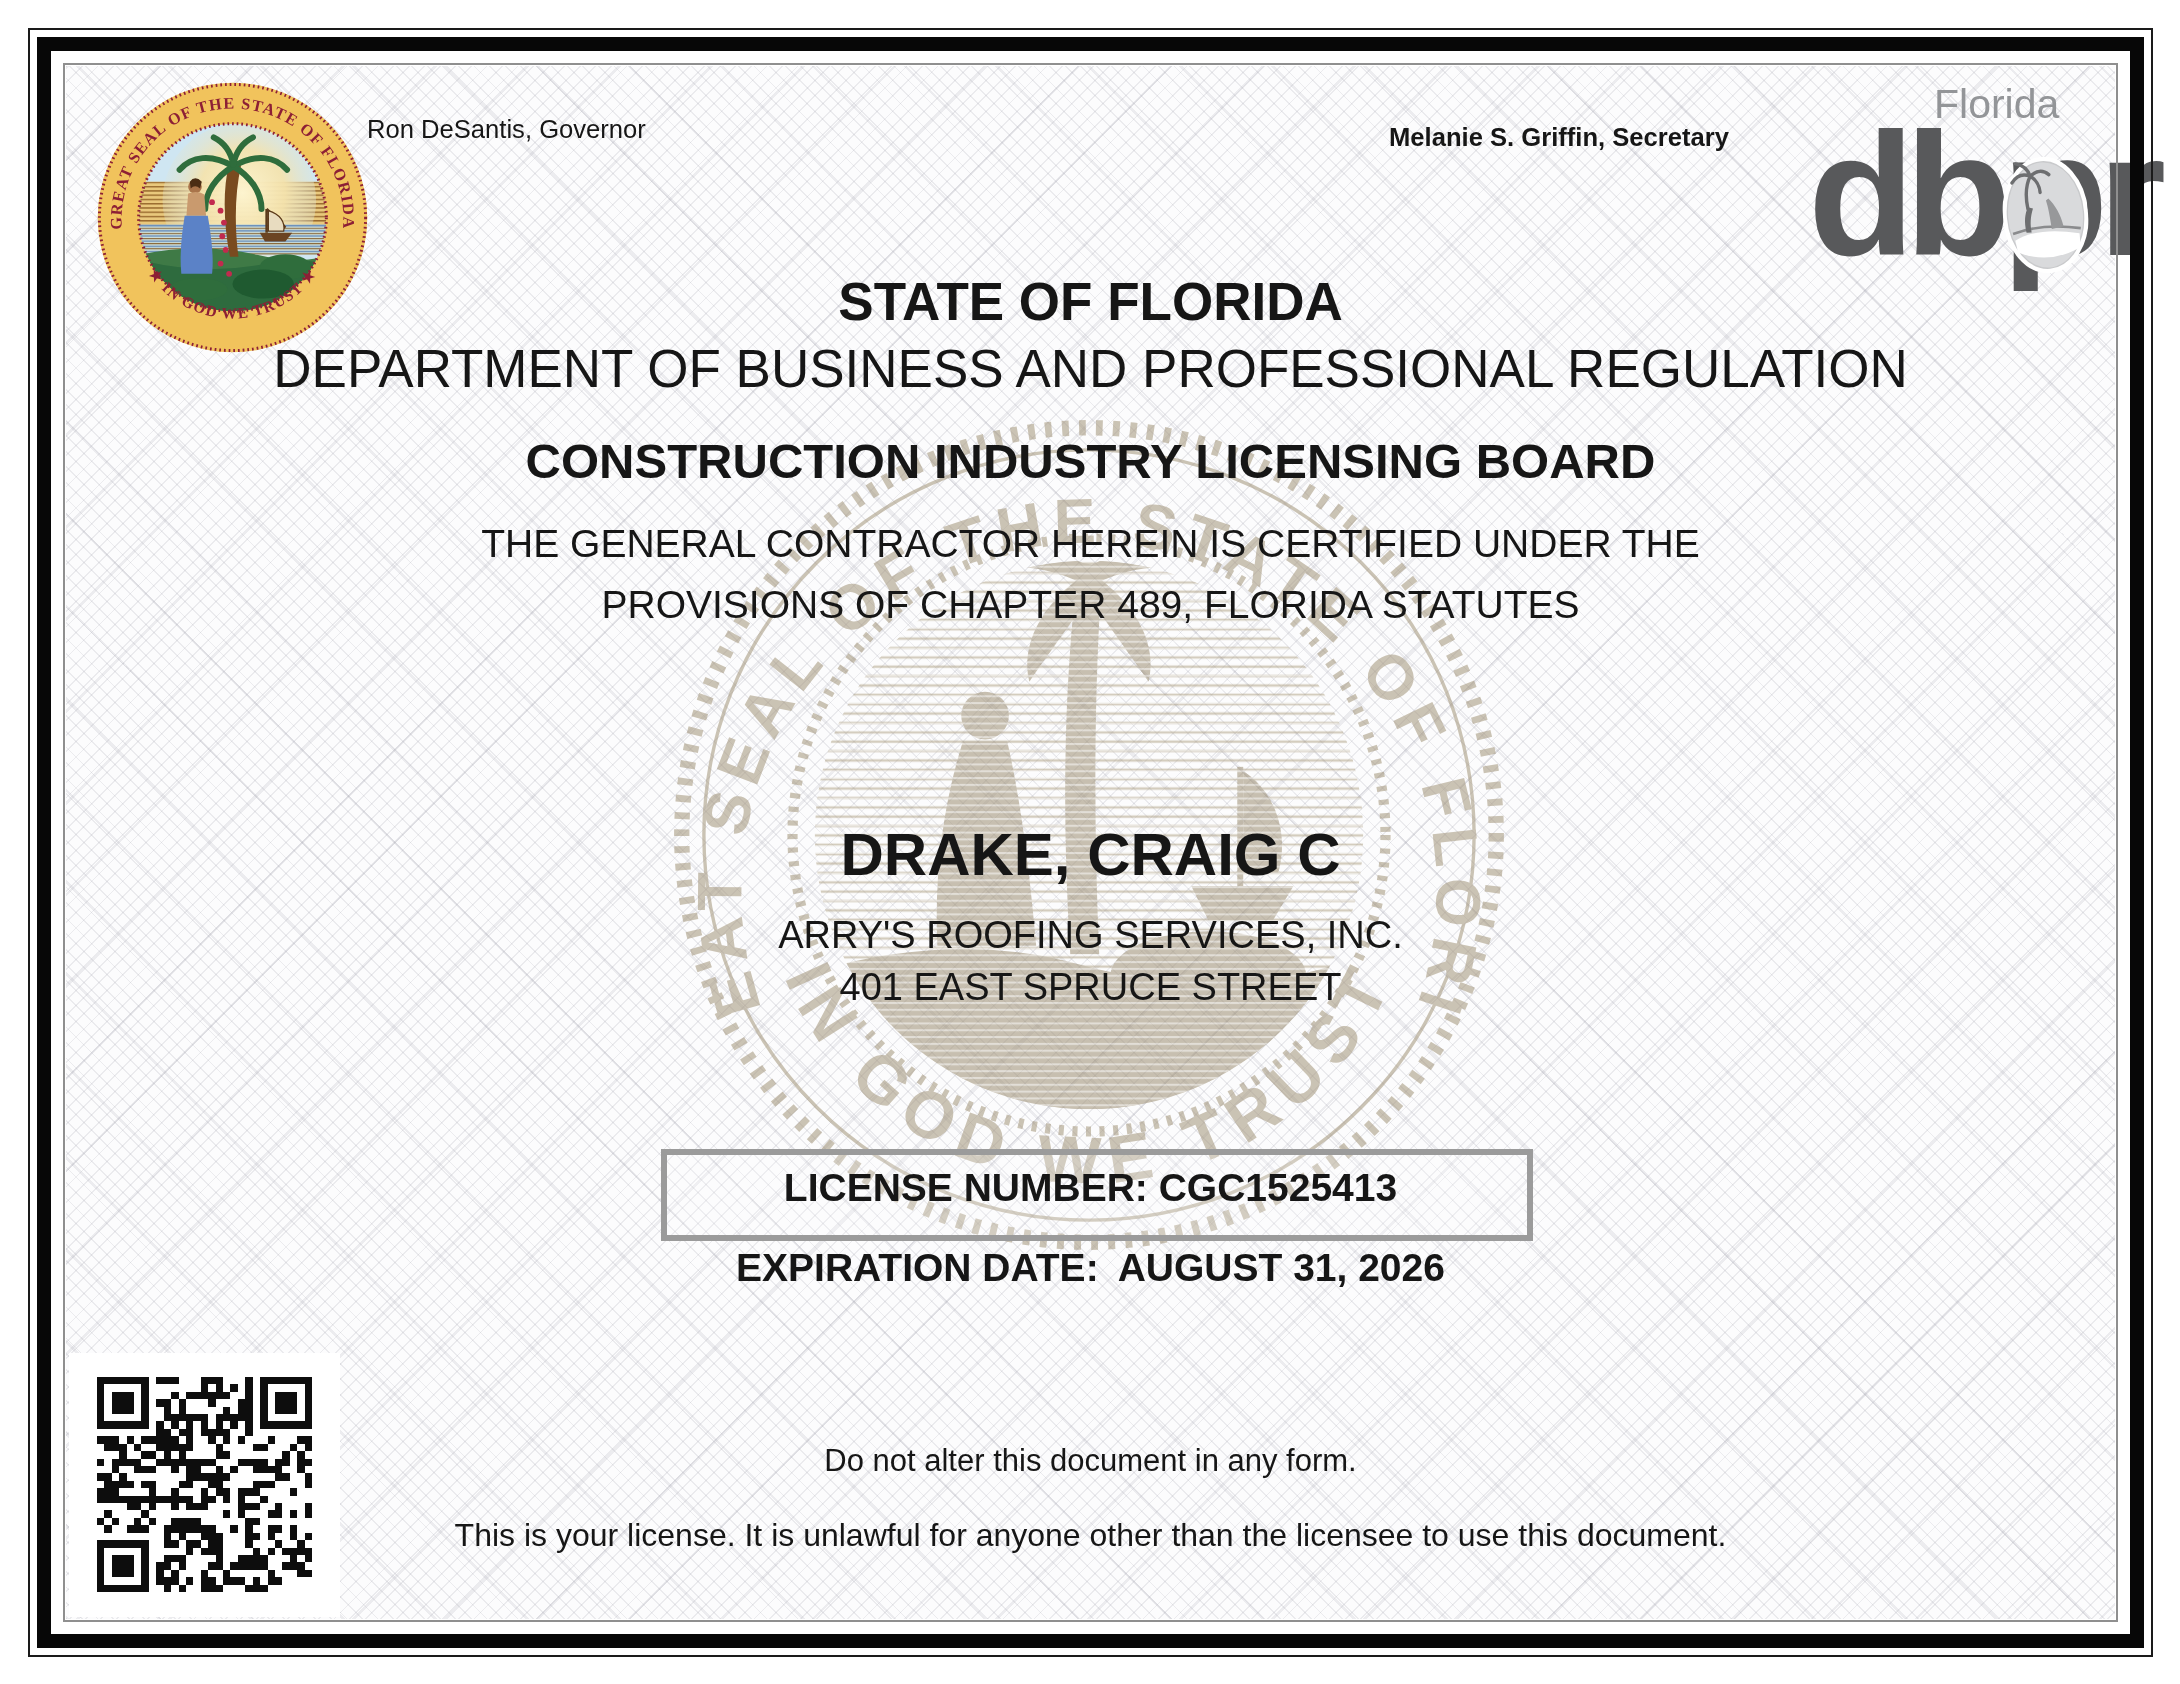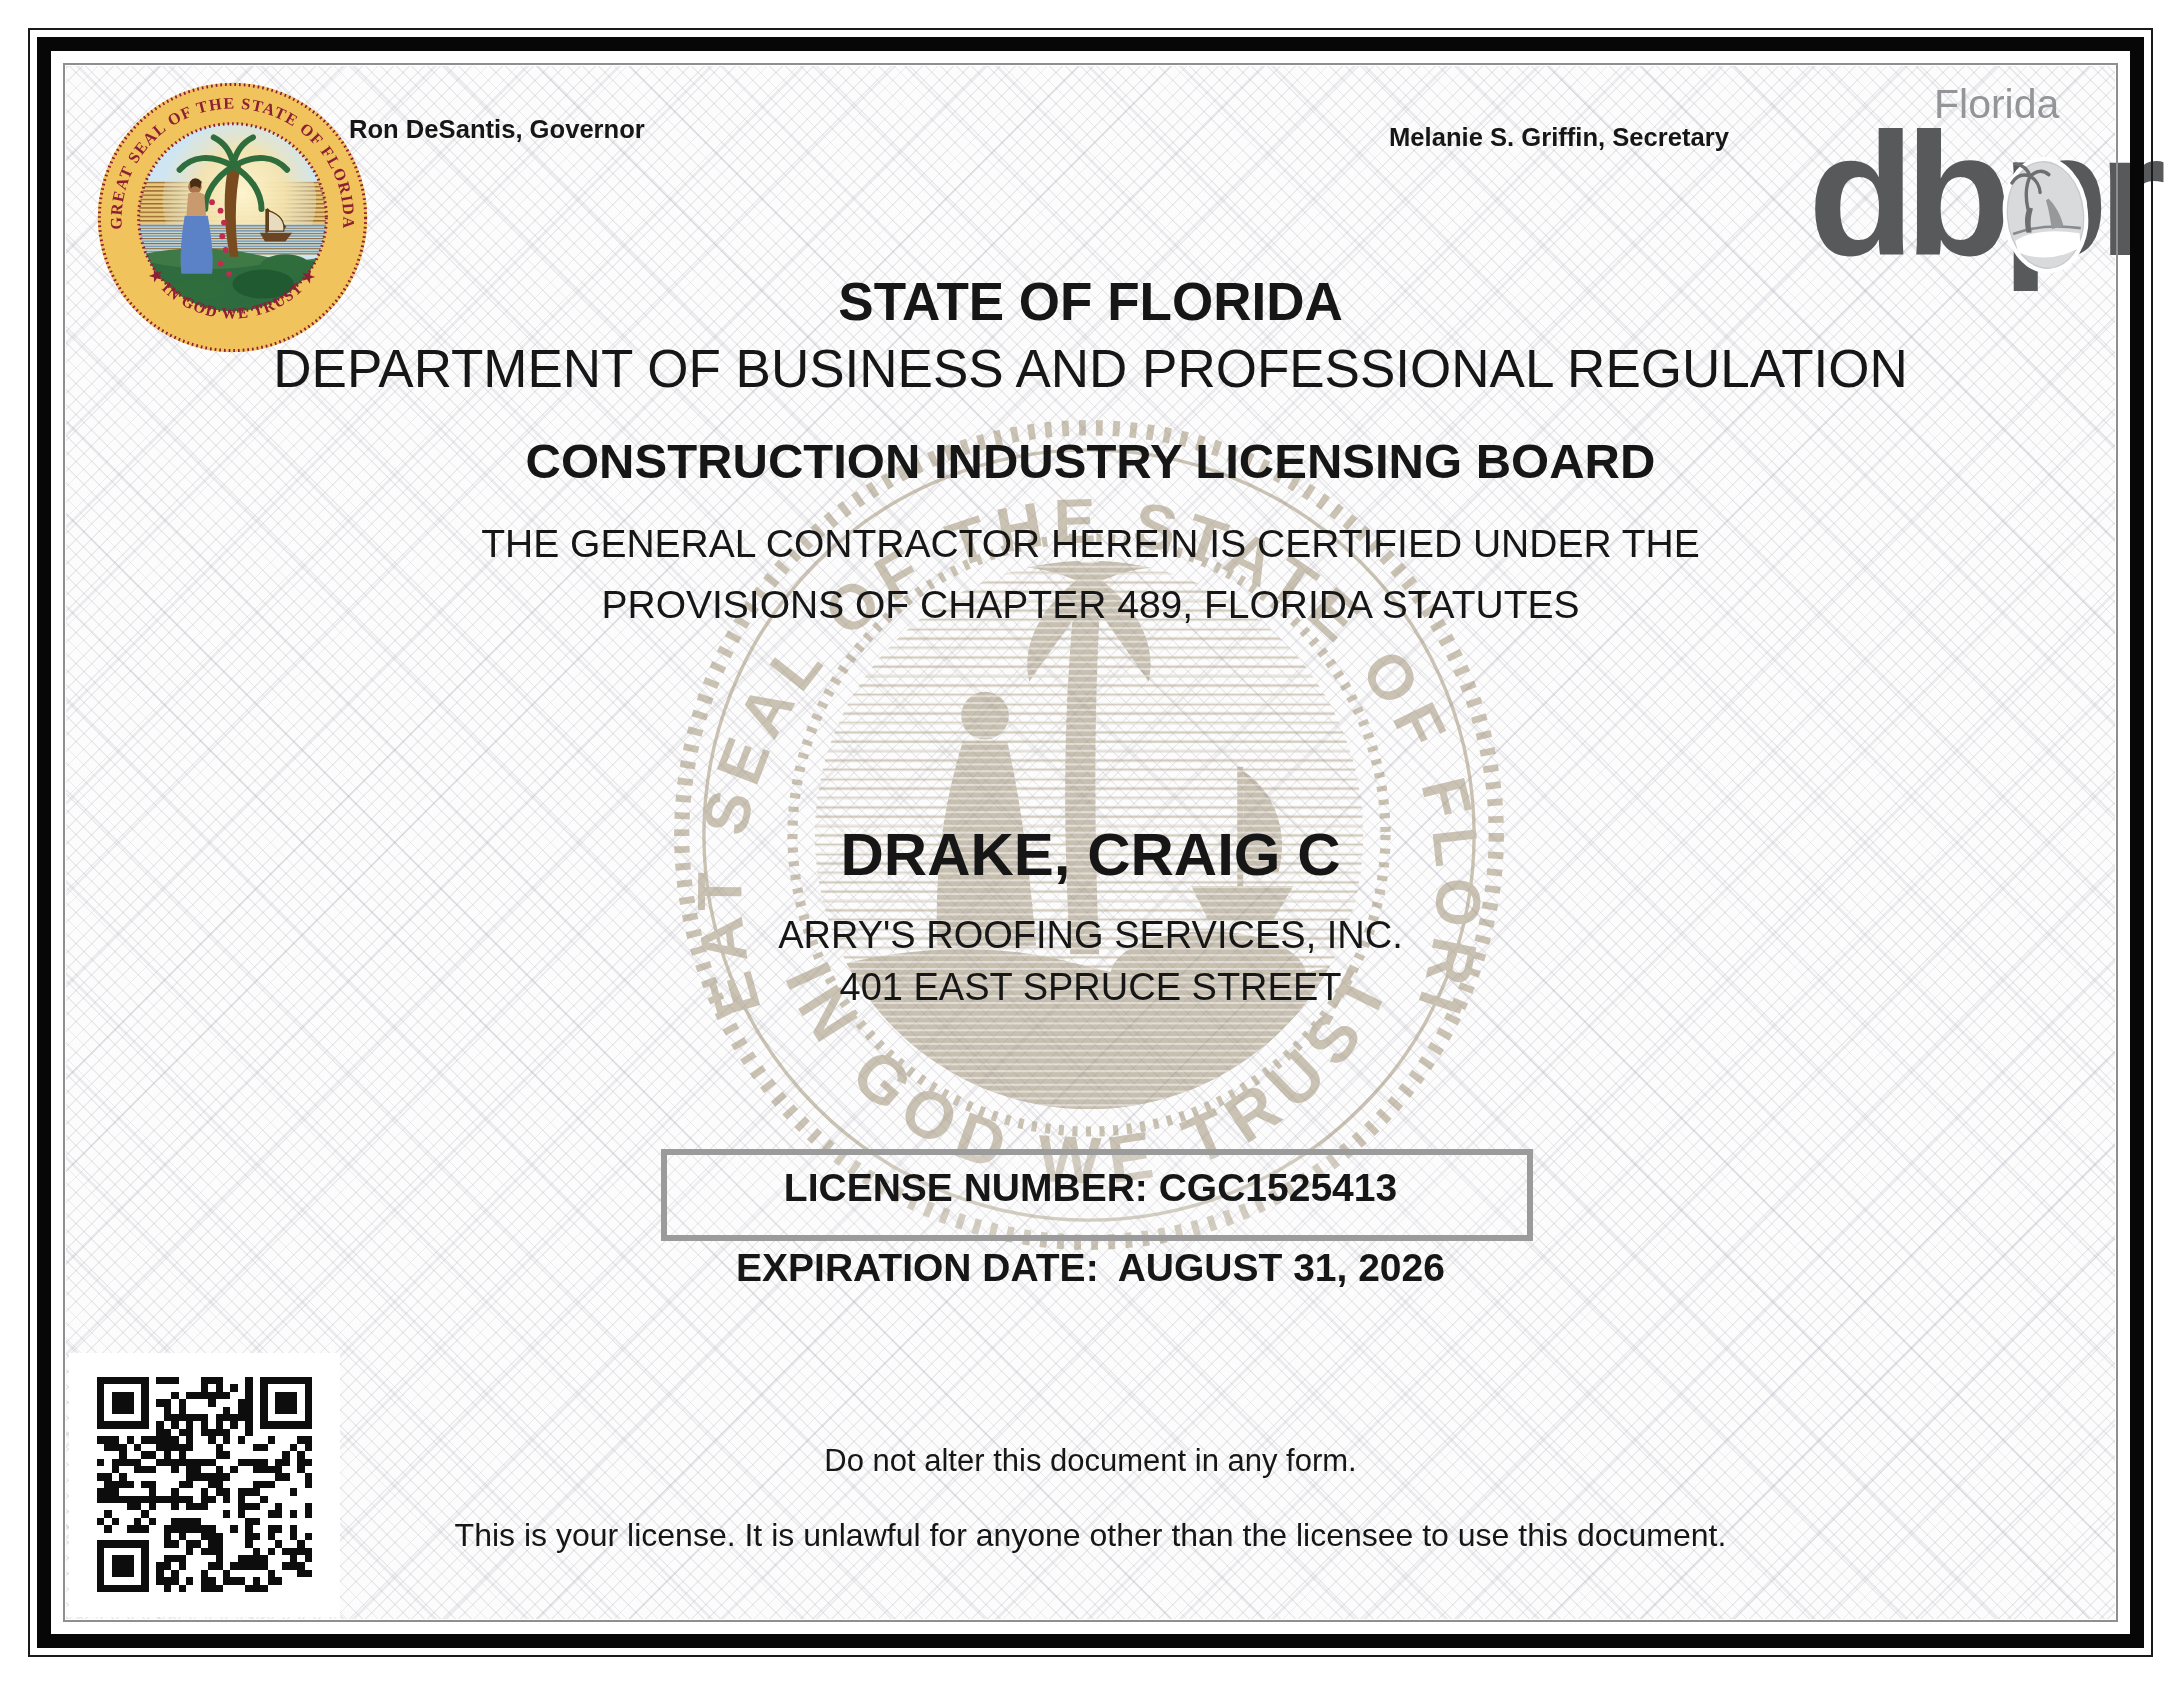--- a/index.html
+++ b/index.html
@@ -13,21 +13,21 @@
     background-color:#fcfcfd;
     background-image:
       repeating-linear-gradient(45deg, rgba(158,158,170,.18) 0 1.3px, transparent 1.3px 11px),
       repeating-linear-gradient(135deg, rgba(158,158,170,.18) 0 1.3px, transparent 1.3px 11px),
       repeating-linear-gradient(45deg, rgba(140,140,155,.14) 0 2.6px, transparent 2.6px 65px),
       repeating-linear-gradient(135deg, rgba(140,140,155,.14) 0 2.6px, transparent 2.6px 65px);
   }
   .abs{position:absolute;}
   .ctr{left:0;right:0;text-align:center;}
   
-  .governor{left:283px;top:49px;font-size:25.6px;font-weight:700;}
+  .governor{left:301px;top:49px;font-size:25.6px;font-weight:400;}
   .secretary{left:1323px;top:57px;font-size:25.6px;font-weight:700;}
   .dbpr{left:1742px;top:15.3px;width:366px;height:256px;}
   .dbpr-word{font-size:175px;font-weight:700;color:#58595b;letter-spacing:-10.2px;
              line-height:1;margin-top:25.6px;font-family:"Liberation Sans",sans-serif;}
   .dbpr-florida{position:absolute;top:0px;left:126px;font-size:41px;color:#939598;font-weight:400;}
   .dbpr-oval{position:absolute;left:195px;top:75px;transform:rotate(-5deg);}
   
   .t-state{top:205px;font-size:53px;font-weight:800;letter-spacing:0px;}
   .t-dept{top:272px;font-size:53px;font-weight:400;}
   .t-board{top:367px;font-size:49px;font-weight:800;}

